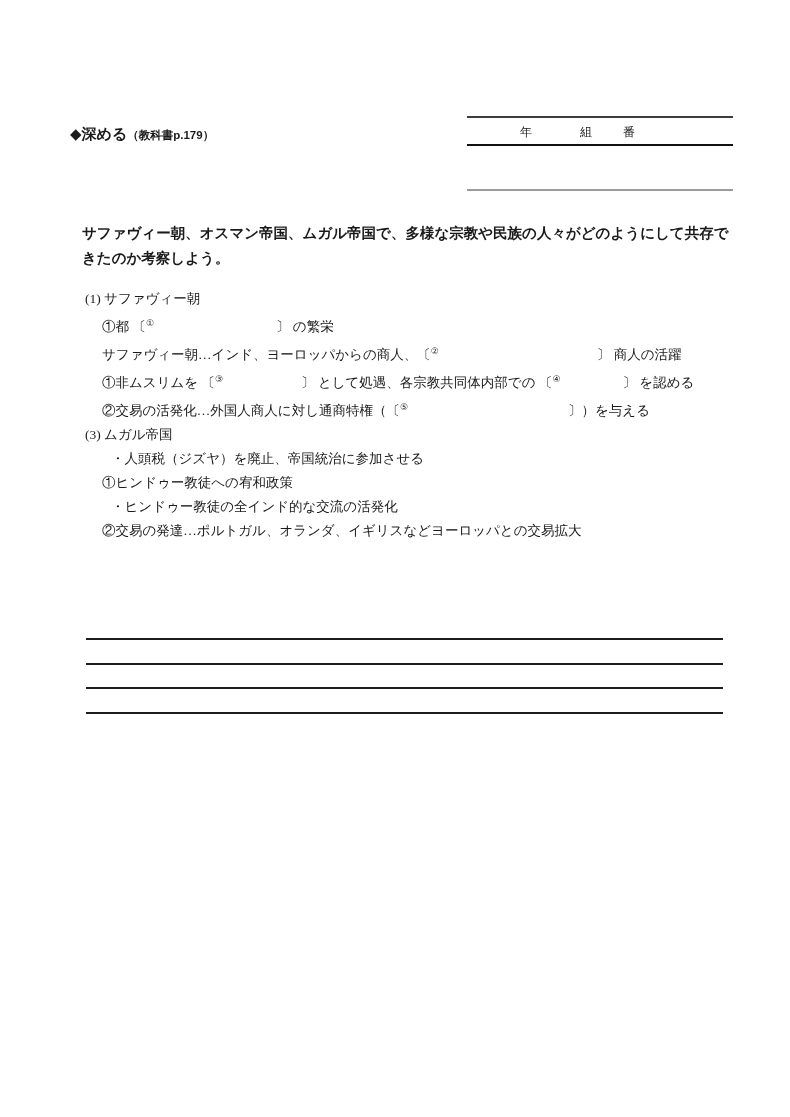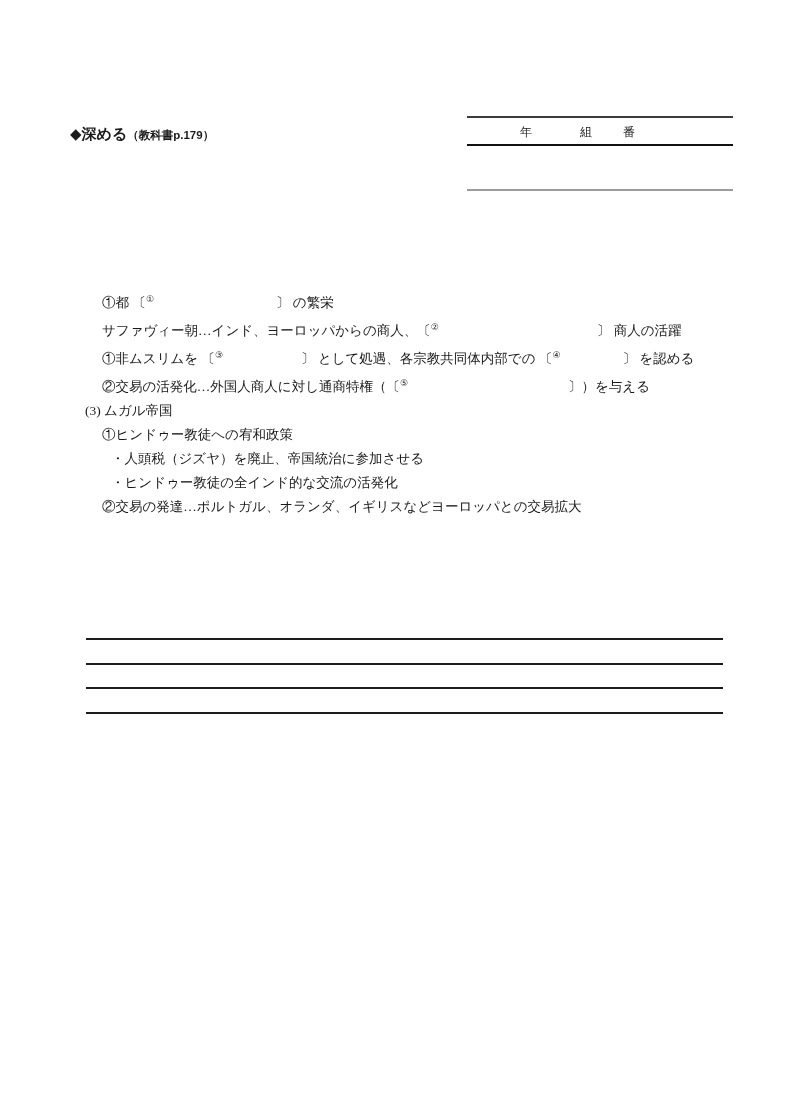--- a/index.html
+++ b/index.html
@@ -66,29 +66,31 @@
     <div class="nb-row1">
       <span class="nb-year">年</span>
       <span class="nb-class">組</span>
       <span class="nb-number">番</span>
     </div>
     <div class="nb-line2"></div>
     <div class="nb-row2"></div>
     <div class="nb-line3"></div>
   </div>
 
+  <div class="prompt">サファヴィー朝、オスマン帝国、ムガル帝国で、多様な宗教や民族の人々がどのようにして共存できたのか考察しよう。</div>
 
   <div class="outline">
+      <div class="oline heading"><span>(1) サファヴィー朝</span></div>
       <div class="oline item"><span>①都 〔</span><sup class="blank-num">①</sup><span class="gap" style="width: 122px;"></span><span>〕 の繁栄</span></div>
       <div class="oline item"><span>サファヴィー朝…インド、ヨーロッパからの商人、〔</span><sup class="blank-num">②</sup><span class="gap" style="width: 158px;"></span><span>〕 商人の活躍</span></div>
       <div class="oline item"><span>①非ムスリムを 〔</span><sup class="blank-num">③</sup><span class="gap" style="width: 78px;"></span><span>〕 として処遇、各宗教共同体内部での 〔</span><sup class="blank-num">④</sup><span class="gap" style="width: 62px;"></span><span>〕 を認める</span></div>
       <div class="oline item"><span>②交易の活発化…外国人商人に対し通商特権（〔</span><sup class="blank-num">⑤</sup><span class="gap" style="width: 160px;"></span><span>〕）を与える</span></div>
       <div class="oline heading"><span>(3) ムガル帝国</span></div>
+      <div class="oline bullet"><span>・人頭税（ジズヤ）を廃止、帝国統治に参加させる</span></div>
       <div class="oline item"><span>①ヒンドゥー教徒への宥和政策</span></div>
-      <div class="oline bullet"><span>・人頭税（ジズヤ）を廃止、帝国統治に参加させる</span></div>
       <div class="oline bullet"><span>・ヒンドゥー教徒の全インド的な交流の活発化</span></div>
       <div class="oline item"><span>②交易の発達…ポルトガル、オランダ、イギリスなどヨーロッパとの交易拡大</span></div>
     </div>
 
 
   <div class="answers">
       <div class="answer-line"></div>
       <div class="answer-line"></div>
       <div class="answer-line"></div>
       <div class="answer-line"></div>

